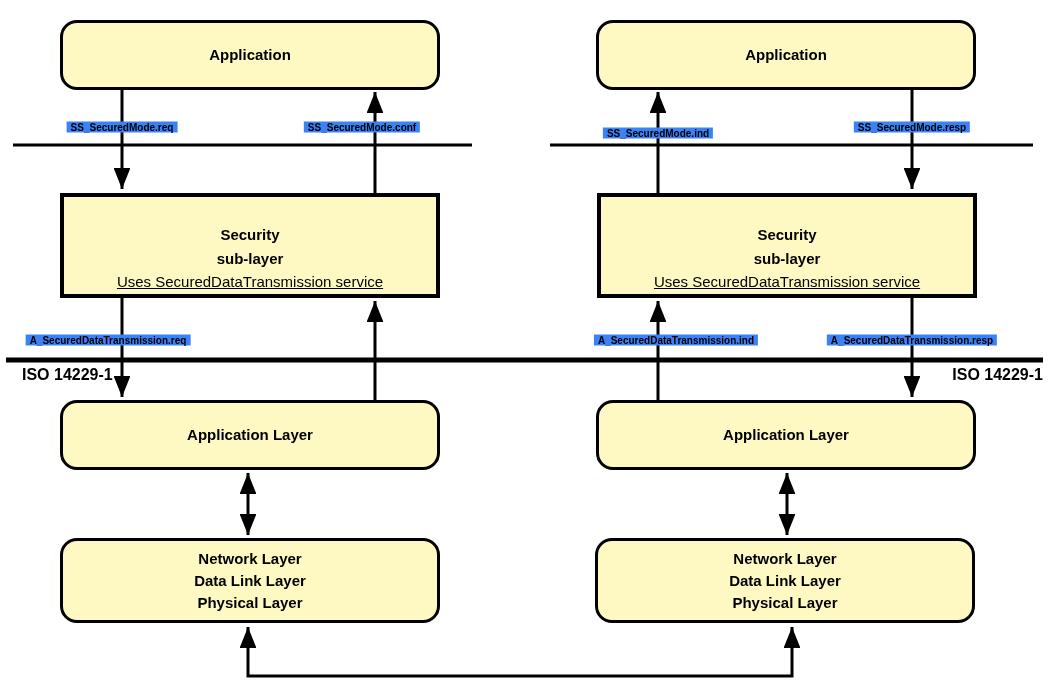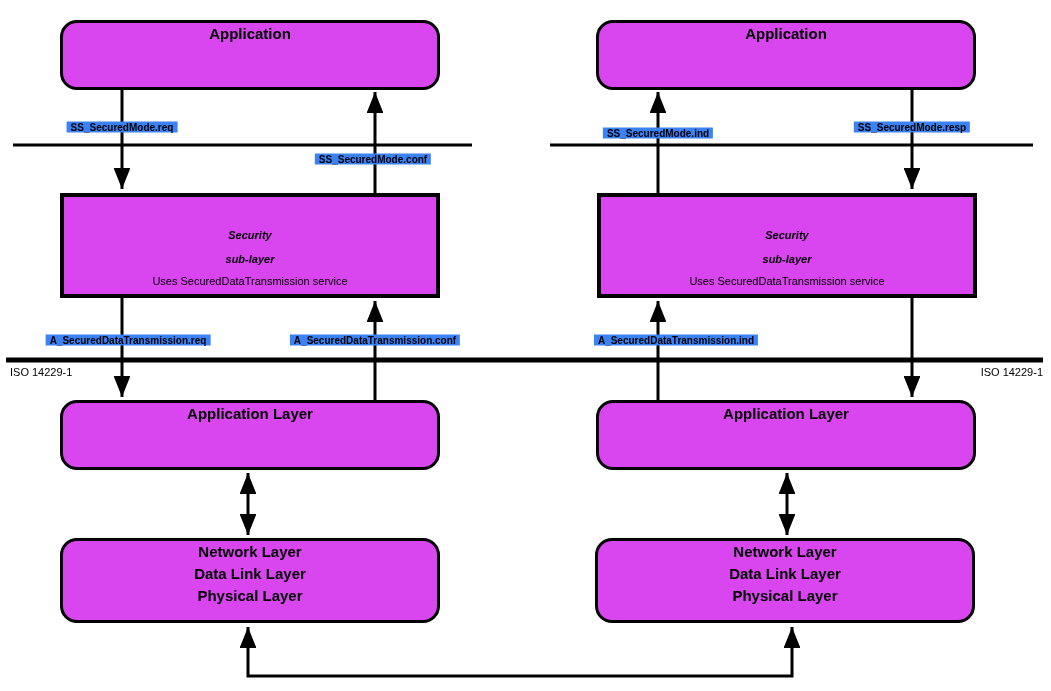--- a/index.html
+++ b/index.html
@@ -10,68 +10,70 @@
     background: #ffffff;
     font-family: "Liberation Sans", sans-serif;
     color: #000000;
     overflow: hidden;
   }
   svg.wires { position: absolute; left: 0; top: 0; z-index: 1; }
   .box {
     position: absolute;
     z-index: 2;
     box-sizing: border-box;
-    background: #d946ef;
+    background: #fef9c3;
     border: 3px solid #000000;
     display: flex;
+    align-items: center;
     justify-content: center;
     text-align: center;
     font-weight: 700;
     font-size: 15px;
     line-height: 22px;
   }
   .rounded { border-radius: 17px; }
   .security {
     border-width: 4px;
     border-radius: 0;
     display: block;
   }
   .sec-title {
     position: absolute;
     left: 0; right: 0; top: 26px;
     text-align: center;
     font-weight: 700;
-    font-size: 11px;
+    font-size: 15px;
     line-height: 24px;
-    font-style: italic;
   }
   .sec-note {
     position: absolute;
     left: 0; right: 0; bottom: 5px;
     text-align: center;
     font-weight: 400;
-    font-size: 11px;
+    font-size: 15px;
     line-height: 15px;
+    text-decoration: underline;
   }
   .arrow-label {
     position: absolute;
     z-index: 3;
     transform: translate(-50%, -50%);
     background: #3b82f6;
     white-space: nowrap;
     font-weight: 700;
     font-size: 10px;
     padding: 0 4px;
   }
   .iso-label {
     position: absolute;
     z-index: 2;
-    font-weight: 400;
-    font-size: 11px;
+    font-weight: 700;
+    font-size: 16px;
     white-space: nowrap;
+    margin-left: 12px;
   }
 </style>
 </head>
 <body>
 
 <div class="canvas">
 
   <svg class="wires" width="1051" height="691" viewBox="0 0 1051 691">
     <defs>
       <marker id="ah" viewBox="0 0 10 8" refX="10" refY="4" markerWidth="7" markerHeight="5.6" orient="auto-start-reverse" markerUnits="strokeWidth">
@@ -142,24 +144,24 @@
 
   <div class="box rounded" style="left:595px; top:538px; width:380px; height:85px;">
     <div>
       <div>Network Layer</div>
       <div>Data Link Layer</div>
       <div>Physical Layer</div>
     </div>
   </div>
 
   <div class="arrow-label" style="left:122px; top:127px;">SS_SecuredMode.req</div>
-  <div class="arrow-label" style="left:373px; top:127px;margin-top:32px;">SS_SecuredMode.conf</div>
+  <div class="arrow-label" style="left:362px; top:127px;">SS_SecuredMode.conf</div>
   <div class="arrow-label" style="left:658px; top:133px;">SS_SecuredMode.ind</div>
   <div class="arrow-label" style="left:912px; top:127px;text-align:center;">SS_SecuredMode.resp</div>
 
-  <div class="arrow-label" style="left:128px; top:340px;">A_SecuredDataTransmission.req</div>
-  <div class="arrow-label" style="left:375px; top:340px;">A_SecuredDataTransmission.conf</div>
+  <div class="arrow-label" style="left:108px; top:340px;">A_SecuredDataTransmission.req</div>
   <div class="arrow-label" style="left:676px; top:340px;">A_SecuredDataTransmission.ind</div>
+  <div class="arrow-label" style="left:912px; top:340px;">A_SecuredDataTransmission.resp</div>
 
   <div class="iso-label" style="left:10px; top:366px;">ISO 14229-1</div>
   <div class="iso-label" style="right:8px; top:366px;">ISO 14229-1</div>
 
 </div>
 
 </body></html>

